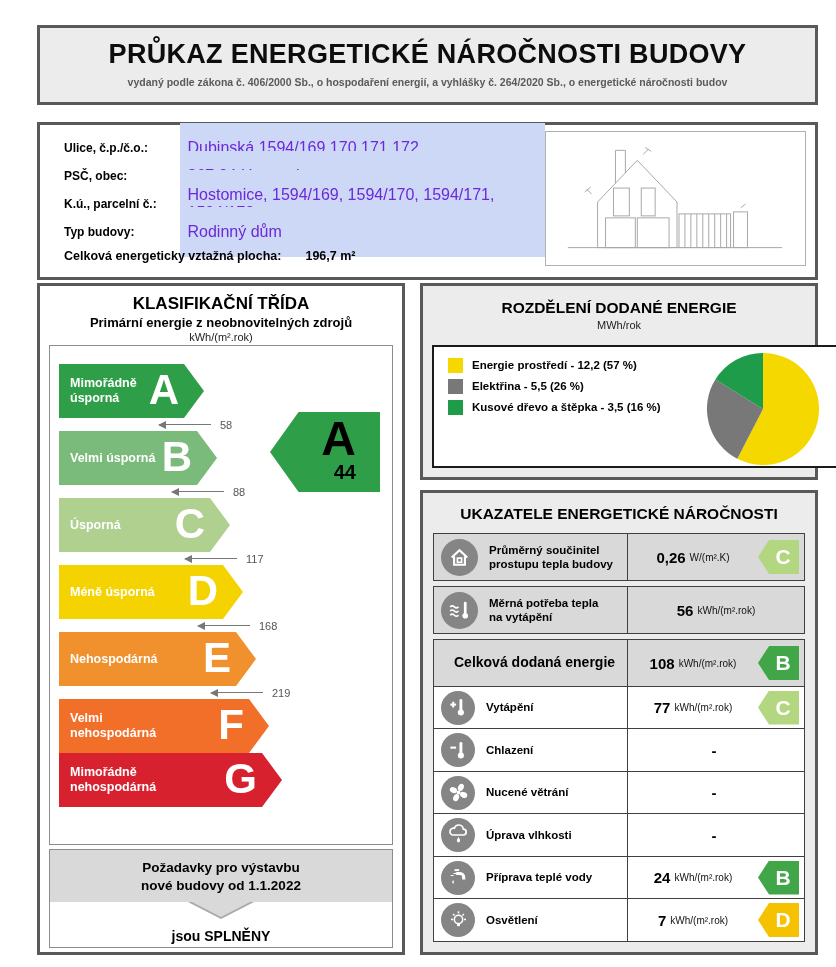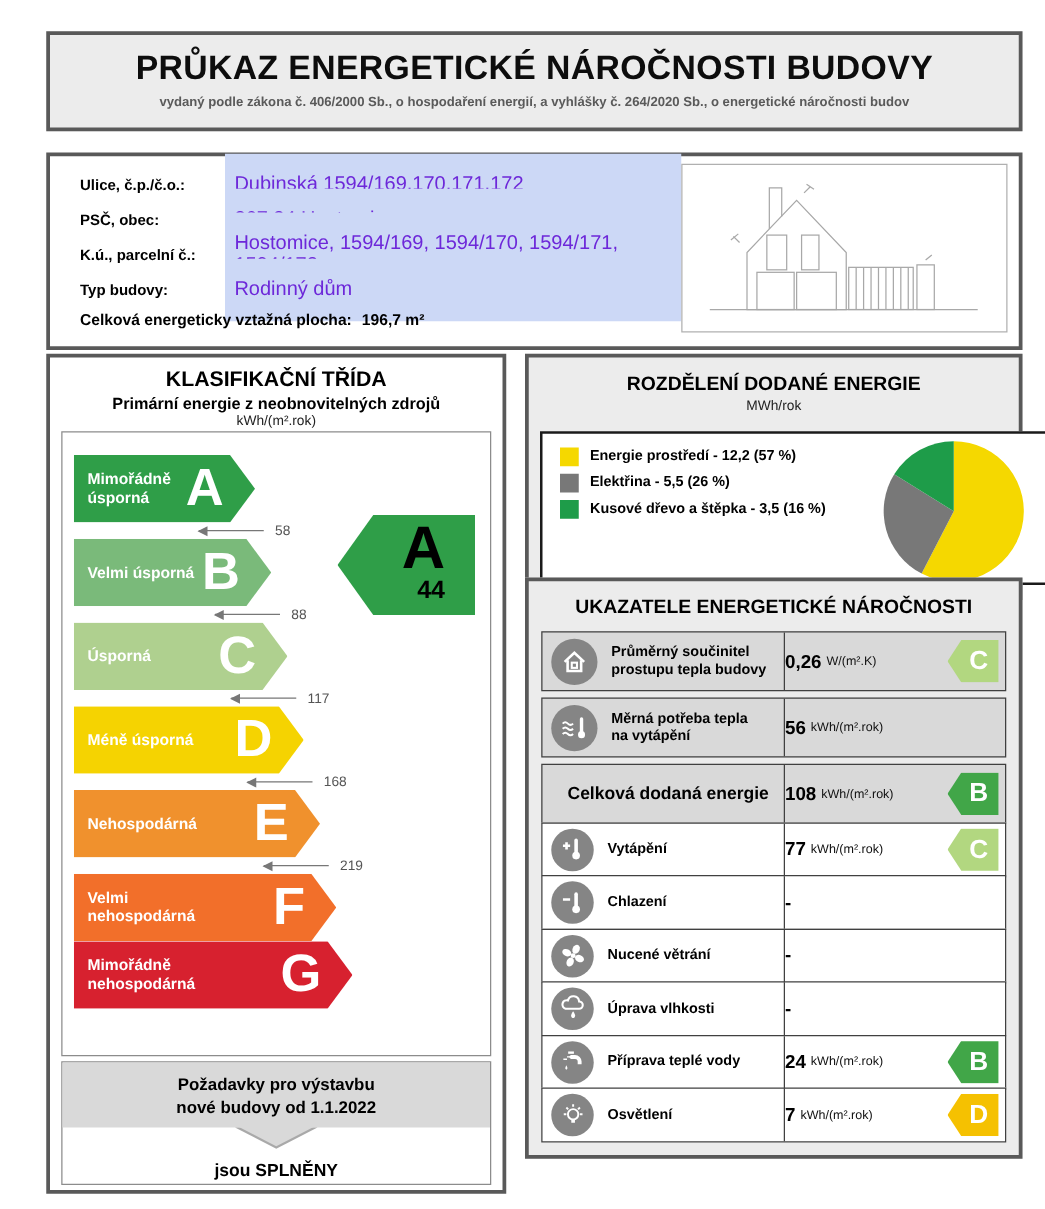--- a/index.html
+++ b/index.html
@@ -13,21 +13,21 @@
   .header-sub { font-size:10.5px; font-weight:bold; color:#5a5a5a; margin-top:6px; }
 
   
   .info-box { position:absolute; left:37px; top:122px; width:781px; height:158px;
     background:#fff; border:3px solid #595959; display:flex; }
   .fields { padding:12px 0 0 24px; width:505px; }
   .field-row { display:flex; align-items:center; height:21px; margin-bottom:7px; }
   .field-label { width:118px; font-size:12px; font-weight:bold; color:#000; }
   .field-value { width:373px; background:#ccd8f6; color:#6d28d9; font-size:16px; padding:16px 8px; }
   .area-row { margin-top:3px; font-size:12.5px; font-weight:bold; color:#000; }
-  .area-row .num { margin-left:8px; }
+  .area-row .num { margin-left:24px; }
   .house-box { margin:6px 10px 0 0; width:261px; height:135px; background:#fff; border:1px solid #b0b0b0; }
 
   
   .class-panel { position:absolute; left:37px; top:283px; width:368px; height:672px;
     background:#fff; border:3px solid #595959; }
   .class-title { text-align:center; font-size:17px; font-weight:bold; margin-top:8px; }
   .class-sub { text-align:center; font-size:13px; font-weight:bold; margin-top:1px; }
   .class-unit { text-align:center; font-size:11px; margin-top:1px; color:#222; }
   .scale-box { position:absolute; left:9px; top:59px; width:344px; height:500px;
     border:1px solid #8c8c8c; background:#fff; padding:18px 0 0 9px; }
@@ -66,31 +66,31 @@
   .pie-sub { text-align:center; font-size:11px; margin-top:2px; color:#222; }
   .pie-inner { position:absolute; left:9px; top:59px; width:412px; height:123px;
     background:#fff; border:2px solid #1a1a1a; display:flex; }
   .legend { padding:11px 0 0 14px; flex:1; }
   .legend-item { display:flex; align-items:flex-start; margin-bottom:6px; }
   .legend-sq { width:15px; height:15px; margin-right:9px; flex:none; }
   .legend-txt { font-size:11.5px; font-weight:bold; line-height:15px; }
   .pie-wrap { width:122px; margin:3px 16px 0 0; }
 
   
-  .ind-panel { position:absolute; left:420px; top:462px; width:398px; height:465px;
+  .ind-panel { position:absolute; left:420px; top:490px; width:398px; height:465px;
     background:#ececec; border:3px solid #595959; }
   .ind-title { text-align:center; font-size:15.5px; font-weight:bold; margin-top:12px; }
   .ind-rows { padding:10px 10px 0 10px; }
   .ind-row { display:flex; height:48px; border:1.5px solid #404040; background:#fff; }
   .ind-row.gray { background:#d9d9d9; }
   .ind-row.gap { margin-bottom:5px; }
   .ind-row.stack { height:44px; margin-top:-1.5px; }
   .cell-l { width:194px; display:flex; align-items:center; padding-left:7px;
     border-right:1.5px solid #404040; }
-  .cell-r { flex:1; display:flex; align-items:center; position:relative; }
+  .cell-r { flex:1; display:flex; align-items:center; justify-content:center; position:relative; }
   .cell-r.has-badge { padding-right:46px; }
   .icon-circle { width:37px; height:37px; border-radius:50%; background:#858585; flex:none;
     display:flex; align-items:center; justify-content:center; }
   .ind-row.stack .icon-circle { width:34px; height:34px; }
   .ind-label { font-size:11.5px; font-weight:bold; line-height:1.25; margin-left:11px; }
   .ind-label.big { font-size:14px; margin-left:13px; }
   .ind-value { font-size:15px; font-weight:bold; }
   .ind-unit { font-size:10px; font-weight:normal; margin-left:4px; color:#111; }
   .badge { position:absolute; right:5px; top:50%; transform:translateY(-50%); width:41px; height:34px;
     clip-path:polygon(0 50%, 27% 0, 100% 0, 100% 100%, 27% 100%);

